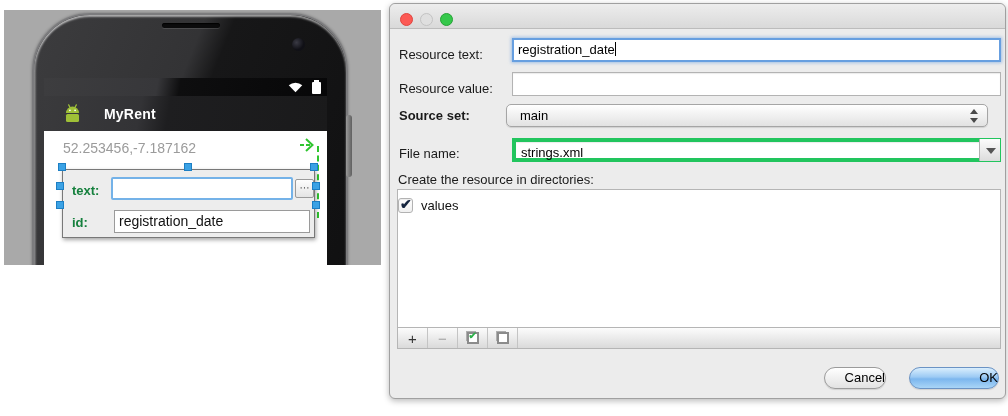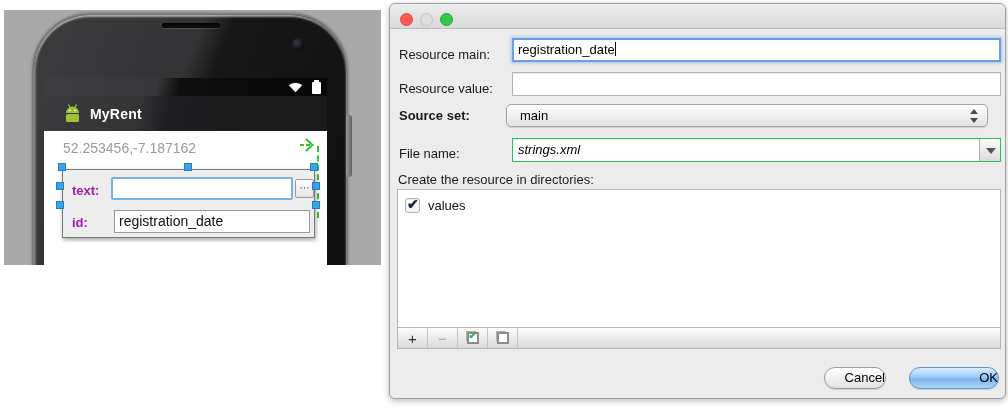--- a/index.html
+++ b/index.html
@@ -49,35 +49,35 @@
   .battery-icon::before {
     content:""; position:absolute; left:2px; top:-2px; width:5px; height:2px; background:#fff;
   }
   .appbar {
     position:relative; height:35px;
     background:linear-gradient(100deg,#3a3a3c 0%,#333336 34%,#1e1e20 44%,#1a1a1b 100%);
     display:flex; align-items:center;
   }
   .app-icon { width:23px; height:23px; margin-left:17px; }
   .app-title {
-    color:#fff; font-size:14px; font-weight:600; margin-left:6px; letter-spacing:.2px;
+    color:#fff; font-size:14px; font-weight:600; margin-left:20px; letter-spacing:.2px;
   }
   .screen-content { position:relative; height:134px; background:#fff; }
   .coords {
     position:absolute; left:19px; top:9px; font-size:14px; color:#9b9b9b;
   }
   .jump-arrow-icon { position:absolute; right:8px; top:4px; width:20px; height:20px; }
 
   
   .editor-popup {
     position:absolute; left:58px; top:159px; width:253px; height:69px;
     background:#ededed; border:1px solid #787878;
     box-shadow:1px 2px 4px rgba(0,0,0,.35); z-index:5;
   }
-  .popup-label { position:absolute; font-size:13px; font-weight:bold; color:#a21caf; }
+  .popup-label { position:absolute; font-size:13px; font-weight:bold; color:#15803d; }
   .popup-input {
     position:absolute; background:#fff; border:1px solid #9a9a9a;
     font-size:14px; color:#111; padding:2px 4px; overflow:hidden; white-space:nowrap;
   }
   .popup-input.focused { border:2px solid #74b2e8; border-radius:2px; }
   .more-button {
     position:absolute; width:19px; height:19px; background:linear-gradient(#fdfdfd,#e4e4e4);
     border:1px solid #9a9a9a; border-radius:2px; font-size:10px; color:#444;
     text-align:center; line-height:16px;
   }
@@ -130,39 +130,38 @@
   .combo-stepper { position:absolute; right:8px; top:3px; width:10px; height:16px; }
   .combo-stepper .up, .combo-stepper .down {
     position:absolute; left:1px; width:0; height:0; border-left:4px solid transparent; border-right:4px solid transparent;
   }
   .combo-stepper .up   { top:1px;  border-bottom:5px solid #4a4a4a; }
   .combo-stepper .down { bottom:1px; border-top:5px solid #4a4a4a; }
 
   .filecombo-wrap { position:absolute; left:122px; width:489px; height:24px; }
   .filecombo-text {
     position:absolute; left:0; top:0; bottom:0; right:0; background:#fff;
-    border:1px solid #22c55e; font-size:13px; padding:3px 5px;
+    border:4px solid #22c55e; font-size:13px; padding:3px 5px;
     box-shadow:inset 0 1px 1px rgba(0,0,0,.08);
-    font-style:italic;
   }
   .drop-btn {
     position:absolute; right:1px; top:1px; width:21px; height:22px;
     background:linear-gradient(#fcfcfc,#dcdcdc); border-left:1px solid #b0b0b0;
   }
   .drop-btn::after {
     content:""; position:absolute; left:6px; top:9px; width:0; height:0;
     border-left:5px solid transparent; border-right:5px solid transparent; border-top:6px solid #555;
   }
 
   .section-label { position:absolute; left:8px; font-size:13px; color:#1a1a1a; }
   .dir-list {
     position:absolute; left:7px; top:185px; width:604px; height:139px;
     background:#fff; border:1px solid #b5b5b5; padding-top:4px;
   }
-  .dir-item { display:flex; align-items:center; height:22px; padding-left:7px; }
+  .dir-item { display:flex; align-items:center; height:22px; }
   .mac-checkbox {
     position:relative; width:15px; height:15px; background:linear-gradient(#fff,#f0f0f0);
     border:1px solid #b2b2b2; border-radius:3px; box-shadow:inset 0 1px 1px rgba(0,0,0,.08);
   }
   .mac-checkbox[data-checked="true"]::after {
     content:"\2714"; position:absolute; left:1px; top:-3px; font-size:14px; color:#16253f; font-weight:bold;
   }
   .dir-name { font-size:13px; color:#111; margin-left:8px; }
 
   .list-toolbar {
@@ -257,21 +256,21 @@
     </div>
   </div>
 
   <div class="dialog">
     <div class="titlebar">
       <div class="light red"></div>
       <div class="light gray"></div>
       <div class="light green"></div>
     </div>
 
-    <span class="form-label" style="top:43px;">Resource main:</span>
+    <span class="form-label" style="top:43px;">Resource text:</span>
     <div class="text-field focused" style="top:34px;"><span>registration_date</span><span class="caret"></span></div>
 
     <span class="form-label" style="top:77px;">Resource value:</span>
     <div class="text-field" style="top:68px;"></div>
 
     <span class="form-label" style="top:104px;font-weight:bold;">Source set:</span>
     <div class="combo" style="top:100px;">
       <span>main</span>
       <span class="combo-stepper">
           <span class="up"></span>

